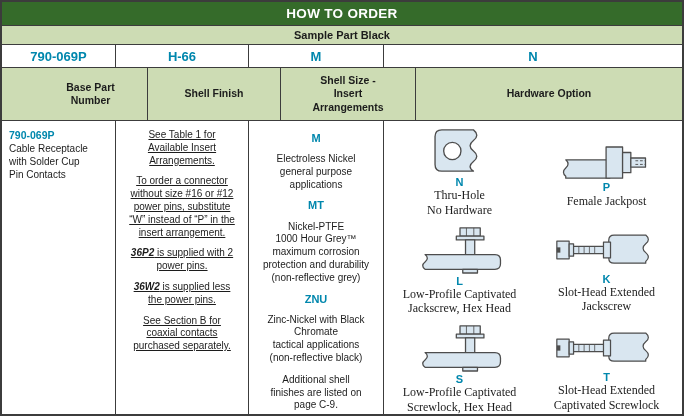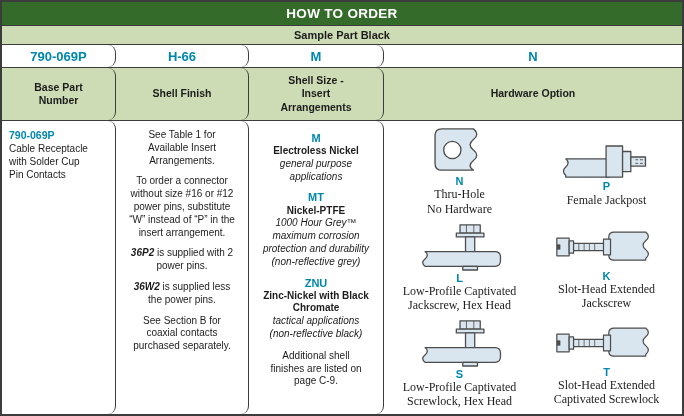--- a/index.html
+++ b/index.html
@@ -26,47 +26,47 @@
     font-weight:bold;font-size:13.5px;letter-spacing:.3px;
     border-bottom:1px solid var(--line);flex:0 0 auto;
   }
   .sample-bar{
     height:19px;background:var(--sub-green);
     display:flex;align-items:center;justify-content:center;
     font-weight:bold;font-size:11px;
     border-bottom:1px solid var(--line);flex:0 0 auto;
   }
   .cols{display:grid;grid-template-columns:114px 133px 135px 1fr;}
-  .cols > div{border-right:1px solid var(--line);border-radius:8px;}
+  .cols > div{border-right:1px solid var(--line);}
   .cols > div:last-child{border-right:none;}
   .codes-row{height:23px;border-bottom:1px solid var(--line);flex:0 0 auto;}
   .codes-row > div{
     display:flex;align-items:center;justify-content:center;
     color:var(--teal);font-weight:bold;font-size:13px;
   }
-  .headers-row{height:53px;background:var(--sub-green);border-bottom:1px solid var(--line);flex:0 0 auto;}
+  .headers-row{height:53px;background:var(--sub-green);border-bottom:1px solid var(--line);flex:0 0 auto;padding-left:32px;}
   .headers-row > div{
     display:flex;align-items:center;justify-content:center;text-align:center;
     font-weight:bold;font-size:10.5px;line-height:1.25;white-space:pre-line;
   }
   .body-row{flex:1 1 auto;min-height:0;}
   .body-row > div{padding:8px 5px;font-size:10px;line-height:1.28;}
 
   .base-cell{text-align:left;padding-left:7px !important;}
   .base-code{color:var(--teal);font-weight:bold;font-size:10.5px;margin-bottom:1px;}
   .base-desc{white-space:pre-line;}
 
   .insert-cell{text-align:center;}
-  .p{white-space:pre-line;margin-bottom:8px;}
+  .p{white-space:pre-line;margin-bottom:8px;text-decoration:underline;}
   .code-inline{font-weight:bold;font-style:italic;}
 
   .finish-cell{text-align:center;}
   .fin-code{color:var(--teal);font-weight:bold;font-size:11px;margin-top:2px;}
-  .fin-name{font-weight:bold;white-space:pre-line;}
-  .fin-note{font-style:italic;white-space:pre-line;margin-bottom:7px;}
+  .fin-name{font-weight:normal;white-space:pre-line;margin-top:8px;}
+  .fin-note{white-space:pre-line;margin-bottom:7px;}
   .fin-footer{white-space:pre-line;margin-top:9px;}
 
   .hw-cell{padding:2px 2px !important;}
   .hw-grid{
     display:grid;height:100%;
     grid-template-columns:1fr 1fr;grid-template-rows:1fr 1fr 1fr;
   }
   .hw-item{
     display:flex;flex-direction:column;align-items:center;justify-content:center;
     text-align:center;padding:1px 2px;

